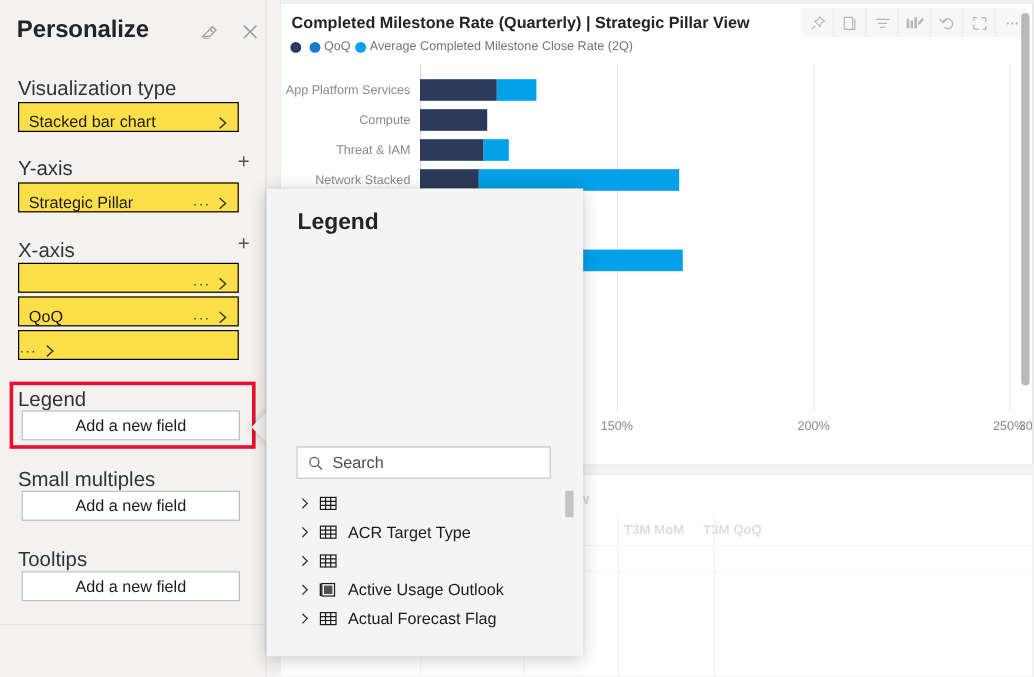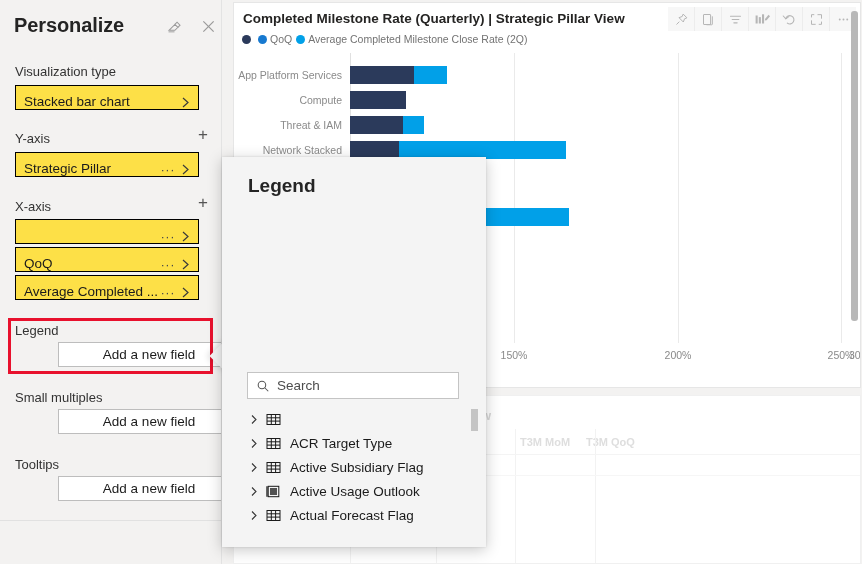--- a/index.html
+++ b/index.html
@@ -49,21 +49,21 @@
     width: 20px; height: 20px;
     display: flex; align-items: center; justify-content: center;
     color: #9a9a9a;
     cursor: pointer;
   }
   .hdr-icon svg { display: block; }
 
   .section-label {
     position: absolute;
     left: 15px;
-    font-size: 13px;
+    font-size: 17px;
     color: #333333;
   }
   .section-plus {
     position: absolute;
     right: 22px;
     font-size: 17px;
     color: #555;
     line-height: 1;
     cursor: pointer;
     user-select: none;
@@ -110,21 +110,20 @@
     width: 182px;
     height: 25px;
     background: #ffffff;
     border: 1px solid #bdbdbd;
     box-sizing: border-box;
     font-size: 13.5px;
     color: #1b1b1b;
     font-family: "Liberation Sans", sans-serif;
     cursor: pointer;
     padding: 0;
-    margin-left: 40px;
   }
 
   .red-highlight {
     position: absolute;
     left: 8px; top: 318px;
     width: 205px; height: 56px;
     border: 3px solid #e8112d;
     box-sizing: border-box;
     pointer-events: none;
   }
@@ -452,21 +451,20 @@
       <span class="pill-text">QoQ</span>
       <span class="pill-dots">···</span>
       <span class="pill-chev">
         <svg width="9" height="13" viewBox="0 0 9 13" fill="none" stroke="currentColor" stroke-width="1.2">
             <polyline points="2,2 7,6.5 2,11"></polyline>
           </svg>
       </span>
     </div>
 
     <div class="field-pill" style="top:275px;">
-      <span class="pill-text">Average Completed ...</span>
       <span class="pill-dots">···</span>
       <span class="pill-chev">
         <svg width="9" height="13" viewBox="0 0 9 13" fill="none" stroke="currentColor" stroke-width="1.2">
             <polyline points="2,2 7,6.5 2,11"></polyline>
           </svg>
       </span>
     </div>
 
     <div class="section-label" style="top:323px;">Legend</div>
     <button class="addfield-btn" style="top:342px;">Add a new field</button>
@@ -667,21 +665,20 @@
         </span>
         <span class="row-icon">
           <svg width="15" height="13" viewBox="0 0 15 13" fill="none" stroke="currentColor" stroke-width="1">
             <rect x="1" y="1.5" width="13" height="10"></rect>
             <line x1="1" y1="4.8" x2="14" y2="4.8"></line>
               <line x1="1" y1="8.1" x2="14" y2="8.1"></line>
             <line x1="5.3" y1="1.5" x2="5.3" y2="11.5"></line>
               <line x1="9.6" y1="1.5" x2="9.6" y2="11.5"></line>
           </svg>
         </span>
-        <span class="row-label">Active Subsidiary Flag</span>
       </div>
 
       <div class="legend-row">
         <span class="row-chev">
           <svg width="8" height="11" viewBox="0 0 8 11" fill="none" stroke="currentColor" stroke-width="1.1">
               <polyline points="2,1.5 6,5.5 2,9.5"></polyline>
             </svg>
         </span>
         <span class="row-icon">
           <svg width="15" height="13" viewBox="0 0 15 13" fill="none" stroke="currentColor" stroke-width="1">

